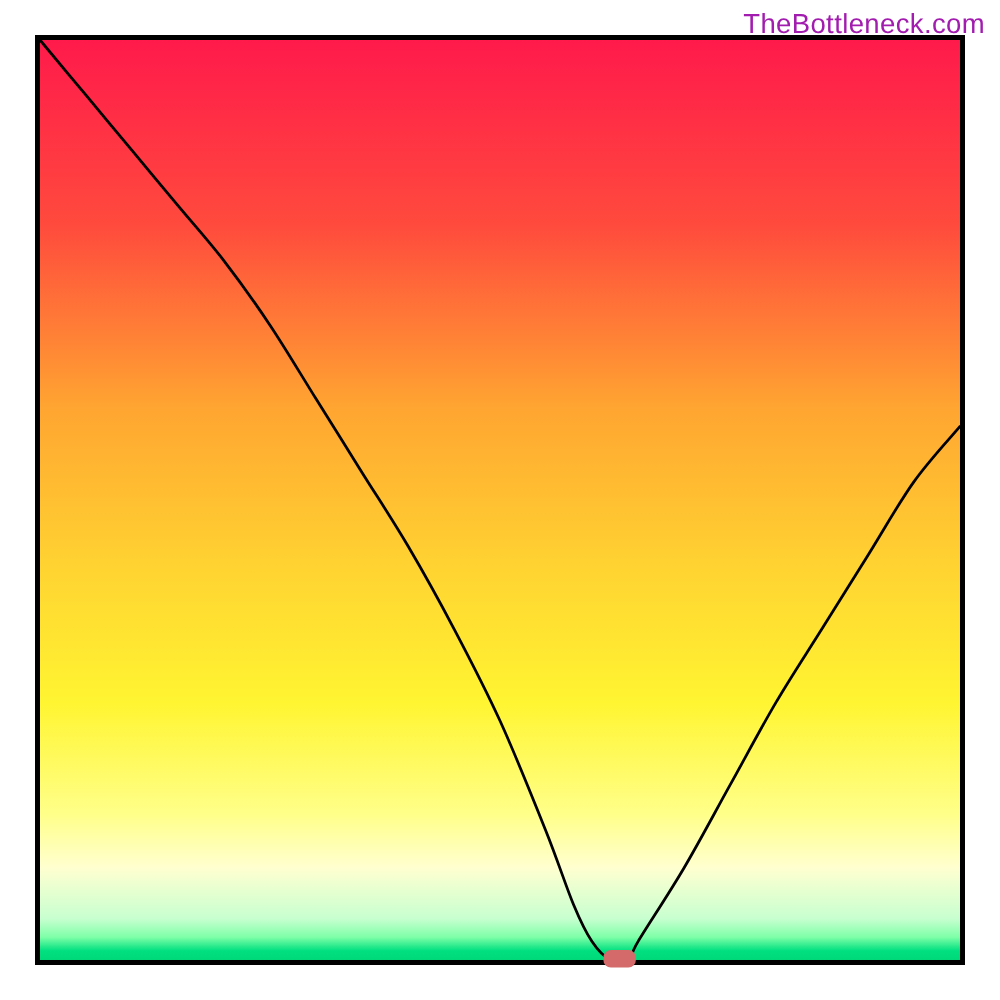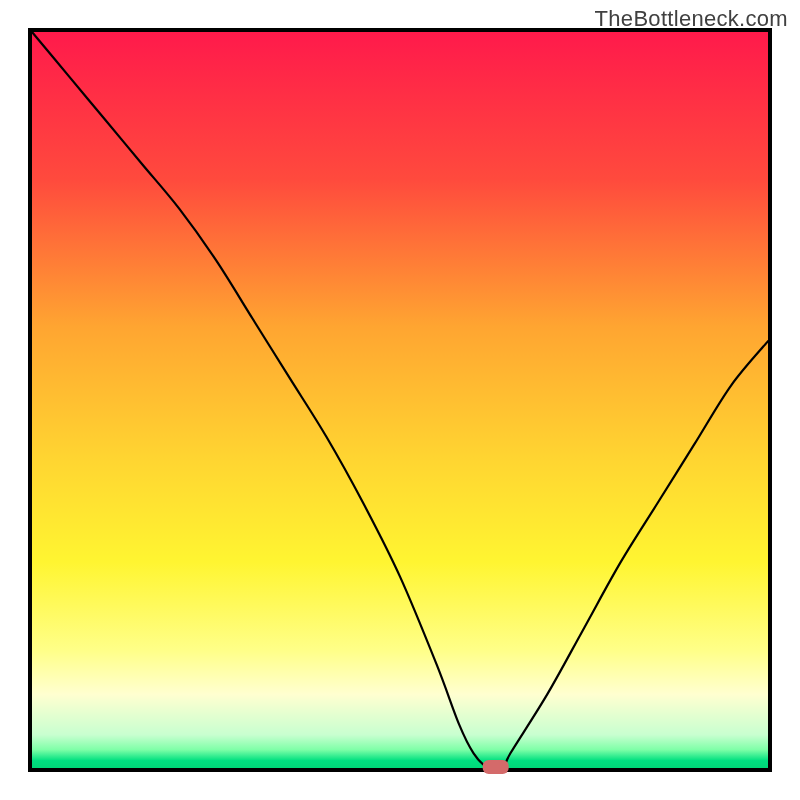--- a/index.html
+++ b/index.html
@@ -13,21 +13,21 @@
   .container {
     position: relative;
     width: 800px;
     height: 800px;
   }
   .watermark {
     position: absolute;
     top: 6px;
     right: 12px;
     font-size: 22px;
-    color: #404040;
+    color: #a21caf;
     font-weight: 400;
     letter-spacing: 0.3px;
     z-index: 10;
   }
   svg {
     display: block;
   }
 </style>
 </head>
 <body>

